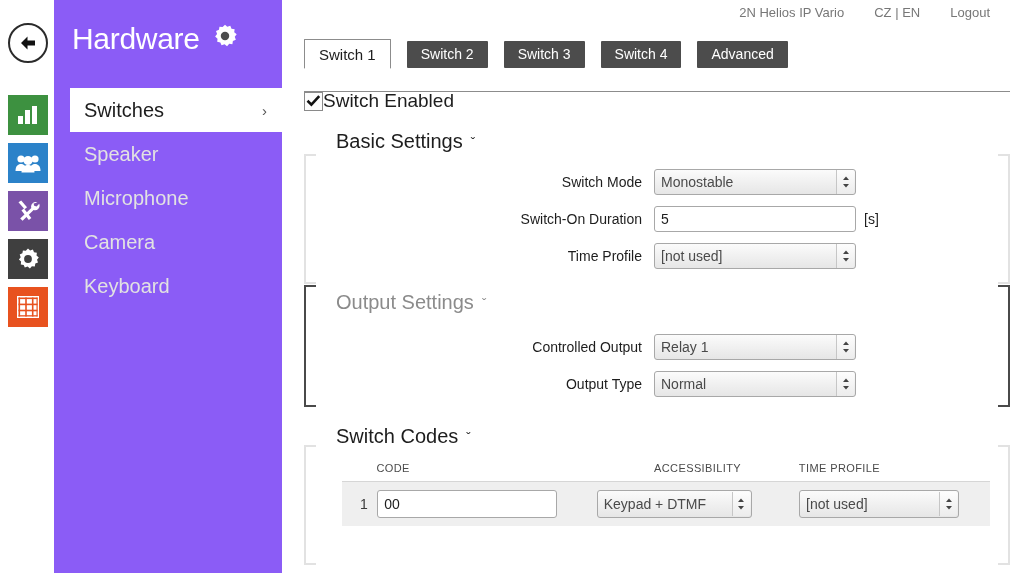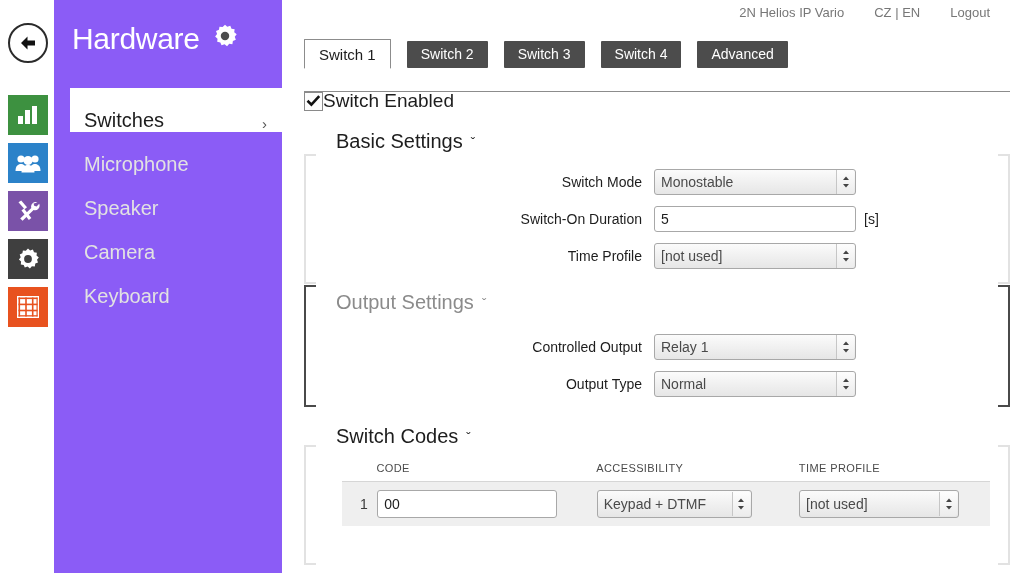--- a/index.html
+++ b/index.html
@@ -50,21 +50,21 @@
     background: #8b5cf6;
   }
   .sidebar-title {
     display: flex; align-items: center; gap: 12px;
     padding: 22px 0 0 18px;
     color: #ffffff; font-size: 30px; font-weight: 400;
     letter-spacing: -0.3px;
   }
   .sidebar-menu { margin-top: 32px; }
   .menu-item {
-    height: 44px; display: flex; align-items: flex-end;
+    height: 44px; display: flex; align-items: center;
     padding: 0 16px 0 30px;
     color: #e2e2e2; font-size: 20px; cursor: pointer;
     justify-content: space-between;
   }
   .menu-item.active {
     background: #ffffff; color: #1d1d1d;
     margin-left: 16px; padding-left: 14px;
     width: 213px;
   }
   .menu-item .chev { font-size: 15px; color: #555; }
@@ -160,21 +160,21 @@
 
   
   .codes-table { margin: 14px 0 0 0; }
   .codes-head {
     display: flex; font-size: 11px; color: #4a4a4a;
     letter-spacing: 0.4px; padding: 0 0 7px 0;
     border-bottom: 1px solid #d6d6d6;
   }
   .ch-num  { width: 36px; }
   .ch-code { width: 230px; }
-  .ch-acc  { width: 212px; }
+  .ch-acc  { width: 212px; text-align: center; }
   .ch-tp   { width: 200px; }
   .codes-row {
     display: flex; align-items: center; background: #efefef;
     padding: 8px 0; height: 44px;
   }
   .rownum { width: 36px; padding-left: 18px; font-size: 14px; color: #3a3a3a; }
   .codes-row .finp { width: 180px; height: 28px; }
   .codes-row .fsel { height: 28px; }
   .sel-acc { width: 155px; }
   .sel-tp  { width: 160px; }
@@ -258,24 +258,24 @@
       </svg>
     </span>
   </div>
 
   <div class="sidebar-menu">
     <div class="menu-item active">
       <span>Switches</span>
       <span class="chev">›</span>
     </div>
     <div class="menu-item">
+      <span>Speaker</span>
+    </div>
+    <div class="menu-item">
       <span>Microphone</span>
-    </div>
-    <div class="menu-item">
-      <span>Speaker</span>
     </div>
     <div class="menu-item">
       <span>Camera</span>
     </div>
     <div class="menu-item">
       <span>Keyboard</span>
     </div>
   </div>
 </div>
 

